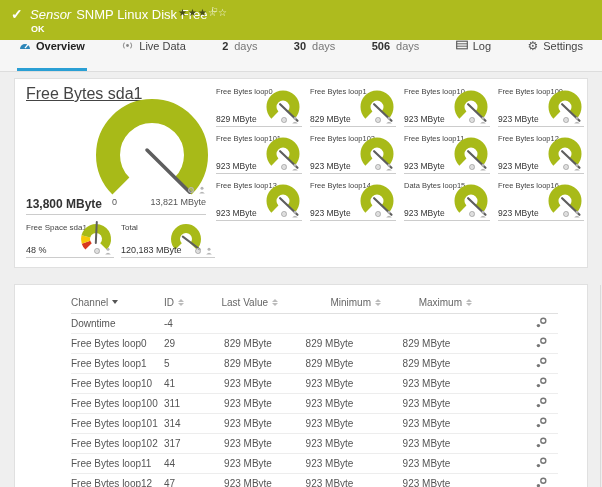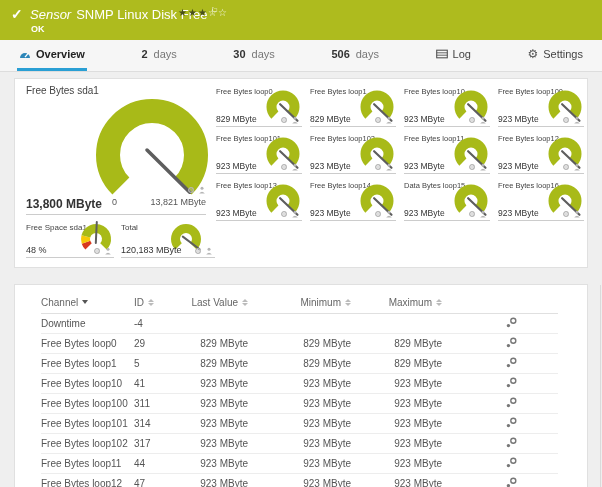--- a/index.html
+++ b/index.html
@@ -14,42 +14,42 @@
   .titleline .flag{font-size:9px;vertical-align:super;margin-left:3px;opacity:.9;}
   .stars{position:absolute;left:178px;top:7px;font-size:10px;letter-spacing:1px;}
   .stars .on{color:#49501b;}
   .stars .off{color:rgba(255,255,255,.85);}
   .statusline{position:absolute;left:31px;top:24px;font-size:9px;font-weight:bold;}
 
   
   .tabs{position:absolute;left:0;top:40px;width:602px;height:32px;background:#f6f6f6;
         border-bottom:1px solid #ddd;display:flex;align-items:stretch;
         padding:0 17px;box-sizing:border-box;justify-content:space-between;}
-  .tab{display:flex;align-items:center;gap:5px;font-size:11px;color:#444;cursor:pointer;
+  .tab{display:flex;align-items:flex-start;gap:5px;font-size:11px;color:#444;cursor:pointer;
        border-bottom:3px solid transparent;padding:0 2px;box-sizing:border-box;}
   .tab.active{border-bottom-color:#2a9fd4;color:#222;font-weight:bold;}
   .tab .num{font-weight:bold;color:#333;}
   .tab .unit{color:#777;margin-left:1px;}
   .tab .ticon{display:inline-flex;align-items:center;}
   .gearglyph{font-family:"DejaVu Sans", sans-serif;font-size:12px;color:#555;line-height:1;}
 
   
   .card{position:absolute;background:#fff;border:1px solid #e0e0e0;box-sizing:border-box;}
   .card-gauges{left:14px;top:78px;width:574px;height:190px;}
-  .card-table{left:14px;top:284px;width:574px;height:204px;border-bottom:none;}
+  .card-table{left:14px;top:284px;width:574px;height:204px;border-bottom:none;padding-left:30px;}
 
   
   .tile{position:absolute;border-bottom:1px solid #ccc;box-sizing:border-box;}
   .tile svg{position:absolute;overflow:visible;}
   .t-title{position:absolute;left:0;top:0;color:#444;white-space:nowrap;}
   .t-value{position:absolute;left:0;color:#333;white-space:nowrap;}
   .t-icons{position:absolute;display:flex;gap:3px;align-items:flex-end;z-index:2;}
 
   .tile-primary{left:11px;top:6px;width:180px;height:130px;}
-  .tile-primary .t-title{font-size:10px;}
+  .tile-primary .t-title{font-size:16px;text-decoration:underline;}
   .tile-primary .t-value{bottom:3px;font-size:12px;font-weight:bold;}
   .scale-min,.scale-max{position:absolute;top:112px;font-size:9px;color:#555;}
   .scale-min{left:86px;}
   .scale-max{right:0;}
   .tile-primary .t-icons{right:0;bottom:20px;}
 
   .tile-small{width:86px;height:40px;}
   .tile-small .t-title{font-size:7.5px;}
   .tile-small .t-value{bottom:2px;font-size:8.5px;}
   .tile-small .t-icons{right:3px;bottom:2px;}
@@ -57,21 +57,21 @@
   .tile-sec{top:144px;height:35px;}
   .tile-sec .t-title{font-size:8px;}
   .tile-sec .t-value{bottom:2px;font-size:9px;}
   .tile-sec .t-icons{right:2px;bottom:2px;}
 
   
   .tbl{padding:6px 29px 0 26px;font-size:10px;color:#555;}
   .trow{display:grid;grid-template-columns:93px 54px 60px 103px 91px 1fr;
         align-items:center;height:19px;border-bottom:1px solid #ededed;}
   .trow.thead{height:22px;color:#666;border-bottom:1px solid #e0e0e0;}
-  .c-r{text-align:right;}
+  .c-r{text-align:center;}
   .hcell{display:inline-flex;align-items:center;gap:4px;cursor:pointer;white-space:nowrap;}
   .hcell.c-r{justify-content:flex-end;display:flex;}
   .sort-both{display:inline-flex;flex-direction:column;gap:1px;}
   .sort-both i{display:block;width:0;height:0;border-left:3px solid transparent;border-right:3px solid transparent;}
   .sort-both .up{border-bottom:3px solid #bbb;}
   .sort-both .dn{border-top:3px solid #bbb;}
   .sort-desc{display:inline-block;width:0;height:0;border-left:3px solid transparent;
              border-right:3px solid transparent;border-top:4px solid #555;}
   .cell-edit{padding-left:63px;}
   .editicon{cursor:pointer;display:inline-block;}
@@ -94,20 +94,30 @@
 
   <nav class="tabs" id="tabs">
       <div class="tab active">
         <span class="ticon">
           <svg width="12" height="11" style="position: static; overflow: visible;">
             <path d="M1 9 A5 5 0 1 1 11 9 Z" fill="#2d86b8"></path>
             <line x1="6" y1="8.2" x2="9.3" y2="4.2" stroke="#fff" stroke-width="1.3"></line>
           </svg>
         </span>
         <span>Overview</span>
+      </div>
+      <div class="tab">
+        <span class="ticon">
+          <svg width="13" height="11" style="position: static; overflow: visible;">
+            <circle cx="6.5" cy="5.5" r="1.4" fill="#888"></circle>
+            <path d="M3.6 2.6 A4.1 4.1 0 0 0 3.6 8.4" fill="none" stroke="#999" stroke-width="1.1"></path>
+            <path d="M9.4 2.6 A4.1 4.1 0 0 1 9.4 8.4" fill="none" stroke="#999" stroke-width="1.1"></path>
+          </svg>
+        </span>
+        <span>Live Data</span>
       </div>
       <div class="tab">
         <span class="num">2</span>
         <span class="unit">days</span>
       </div>
       <div class="tab">
         <span class="num">30</span>
         <span class="unit">days</span>
       </div>
       <div class="tab">

